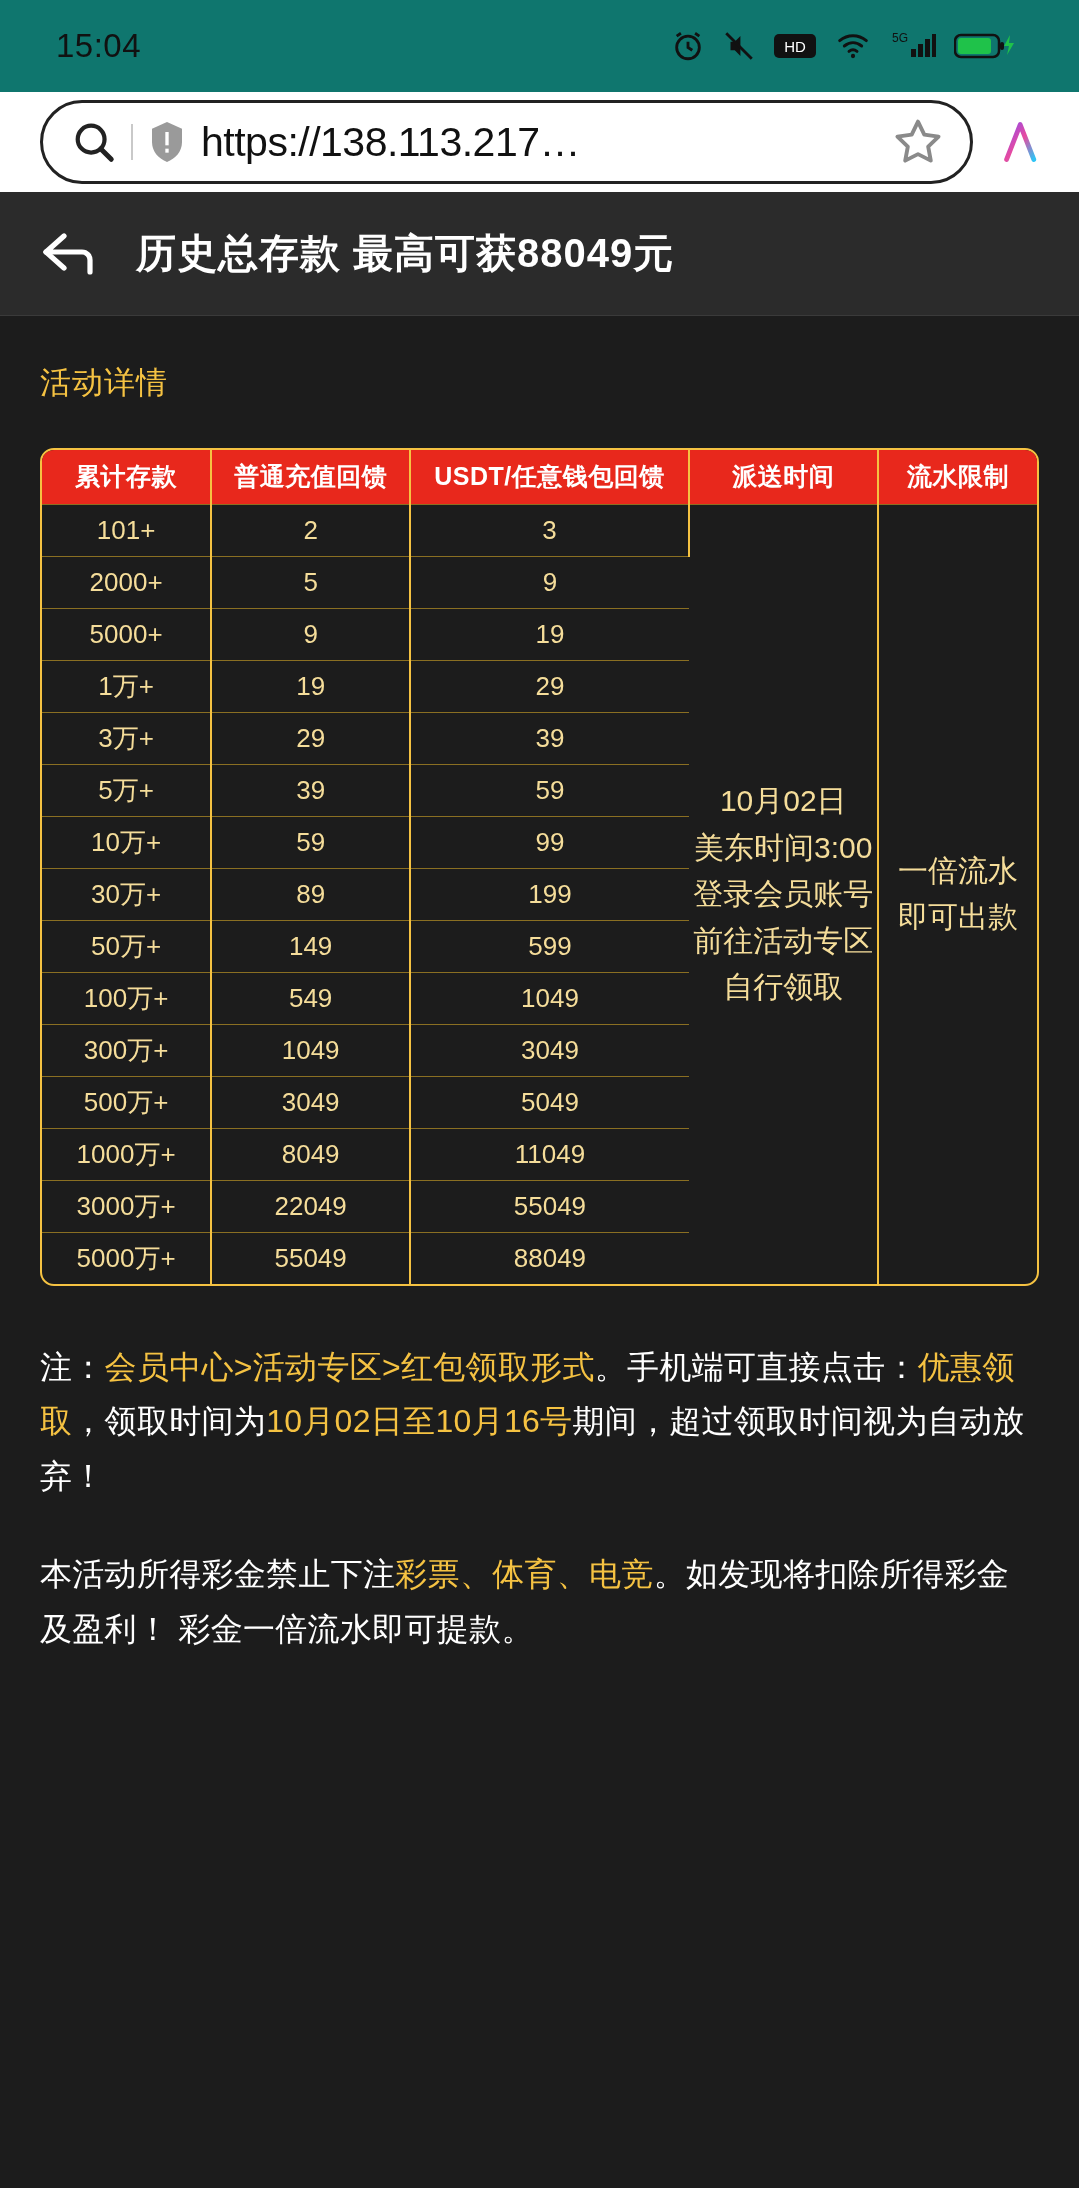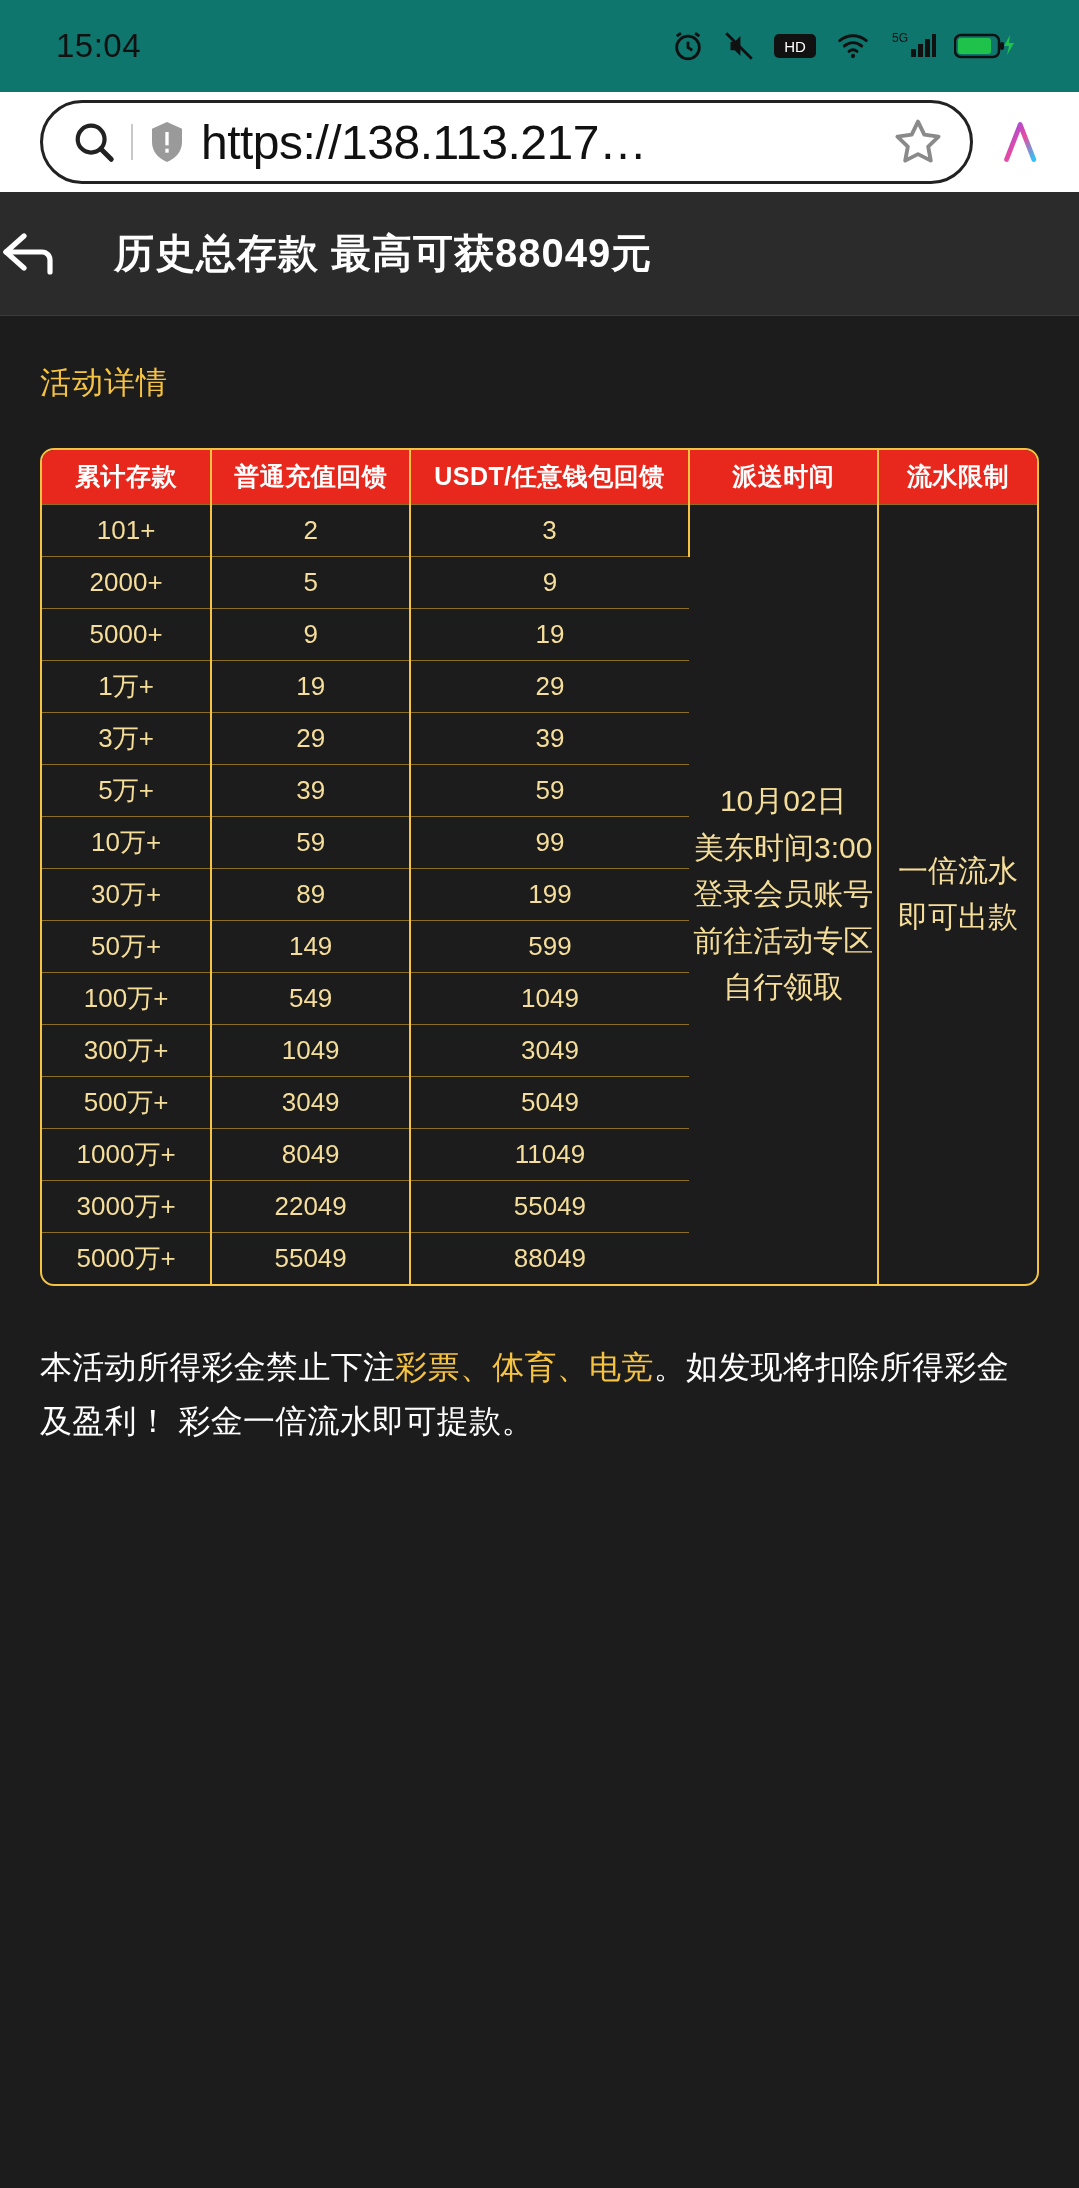--- a/index.html
+++ b/index.html
@@ -55,36 +55,37 @@
     min-width: 0;
   }
   .omnibox .divider {
     width: 2px;
     height: 36px;
     background: #c9c9c9;
     flex: none;
   }
   .url-text {
     flex: 1;
-    font-size: 48px;
+    font-size: 41px;
     color: #111;
     white-space: nowrap;
     overflow: hidden;
     text-overflow: clip;
     letter-spacing: -0.5px;
   }
   .ai-badge { width: 62px; height: 62px; flex: none; margin-left: 6px;}
 
   
   .page-header {
     height: 124px;
     background: #2b2b2b;
     display: flex;
     align-items: center;
-    gap: 58px;
+    padding-left: 40px;
+    gap: 40px;
     border-bottom: 1px solid #3a3a3a;
   }
   .page-title {
     color: #fff;
     font-size: 40px;
     font-weight: bold;
     letter-spacing: 1px;
   }
 
   
@@ -345,14 +346,15 @@
           </tr>
           <tr>
             <td>5000万+</td>
             <td>55049</td>
             <td>88049</td>
           </tr>
         </tbody>
     </table>
   </div>
 
+  <div class="rule-para"><span>注：</span><span class="hl">会员中心&gt;活动专区&gt;红包领取形式</span><span>。手机端可直接点击：</span><span class="hl">优惠领取</span><span>，领取时间为</span><span class="hl">10月02日至10月16号</span><span>期间，超过领取时间视为自动放弃！</span></div>
   <div class="rule-para"><span>本活动所得彩金禁止下注</span><span class="hl">彩票、体育、电竞</span><span>。如发现将扣除所得彩金及盈利！ 彩金一倍流水即可提款。</span></div>
 </div>
 
 </body></html>

